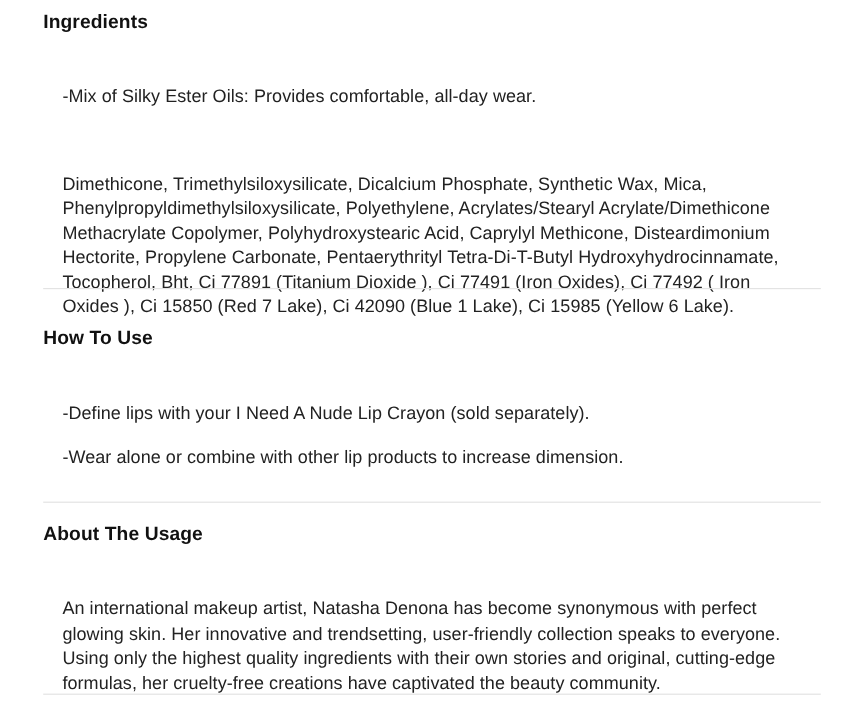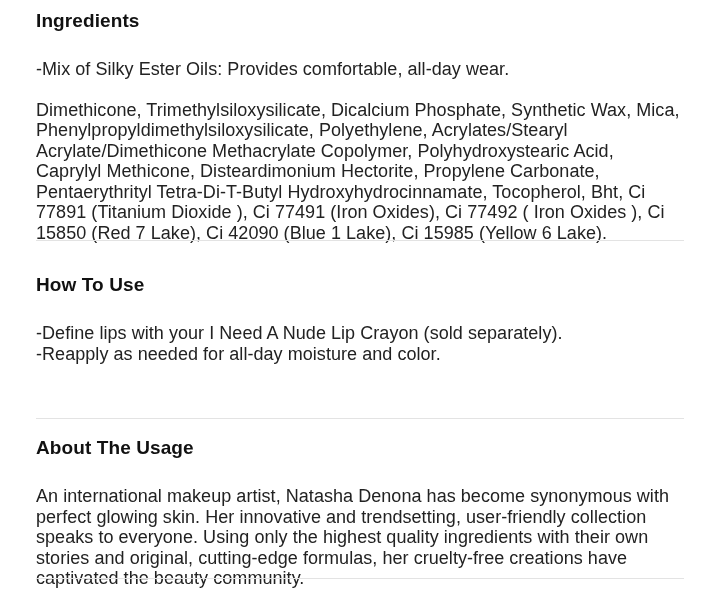--- a/index.html
+++ b/index.html
@@ -19,32 +19,32 @@
     height: 593px;
     box-sizing: border-box;
     padding: 0 36px;
     position: relative;
     overflow: hidden;
   }
   .section {
     padding-top: 0;
   }
   .section-title {
-    font-size: 19px;
+    font-size: 16px;
     font-weight: bold;
     color: #111111;
     letter-spacing: 0.1px;
     margin: 0;
     padding: 0;
   }
   .body-text {
-    font-size: 18px;
+    font-size: 15px;
     line-height: 20.5px;
     color: #222222;
-    margin: 0;
+    margin: 16px;
     letter-spacing: 0.05px;
   }
   .spacer-after-title {
     height: 27px;
   }
   .para-gap {
     height: 20px;
   }
   .divider {
     border: 0;
@@ -72,21 +72,21 @@
     <div class="para-gap"></div>
     <p class="body-text">Dimethicone, Trimethylsiloxysilicate, Dicalcium Phosphate, Synthetic Wax, Mica, Phenylpropyldimethylsiloxysilicate, Polyethylene, Acrylates/Stearyl Acrylate/Dimethicone Methacrylate Copolymer, Polyhydroxystearic Acid, Caprylyl Methicone, Disteardimonium Hectorite, Propylene Carbonate, Pentaerythrityl Tetra-Di-T-Butyl Hydroxyhydrocinnamate, Tocopherol, Bht, Ci 77891 (Titanium Dioxide ), Ci 77491 (Iron Oxides), Ci 77492 ( Iron Oxides ), Ci 15850 (Red 7 Lake), Ci 42090 (Blue 1 Lake), Ci 15985 (Yellow 6 Lake).</p>
   </section>
 
   <hr class="divider" id="div-1">
 
   <section class="section" id="sec-howtouse">
     <h2 class="section-title">How To Use</h2>
     <div class="spacer-after-title"></div>
     <p class="body-text">-Define lips with your I Need A Nude Lip Crayon (sold separately).</p>
-    <p class="body-text">-Reapply as needed for all-day moisture and color.</p>
+    <p class="body-text">-Wear alone or combine with other lip products to increase dimension.</p>
   </section>
 
   <hr class="divider" id="div-2">
 
   <section class="section" id="sec-brand">
     <h2 class="section-title">About The Usage</h2>
     <div class="spacer-after-title"></div>
     <p class="body-text">An international makeup artist, Natasha Denona has become synonymous with perfect glowing skin. Her innovative and trendsetting, user-friendly collection speaks to everyone. Using only the highest quality ingredients with their own stories and original, cutting-edge formulas, her cruelty-free creations have captivated the beauty community.</p>
   </section>
 

